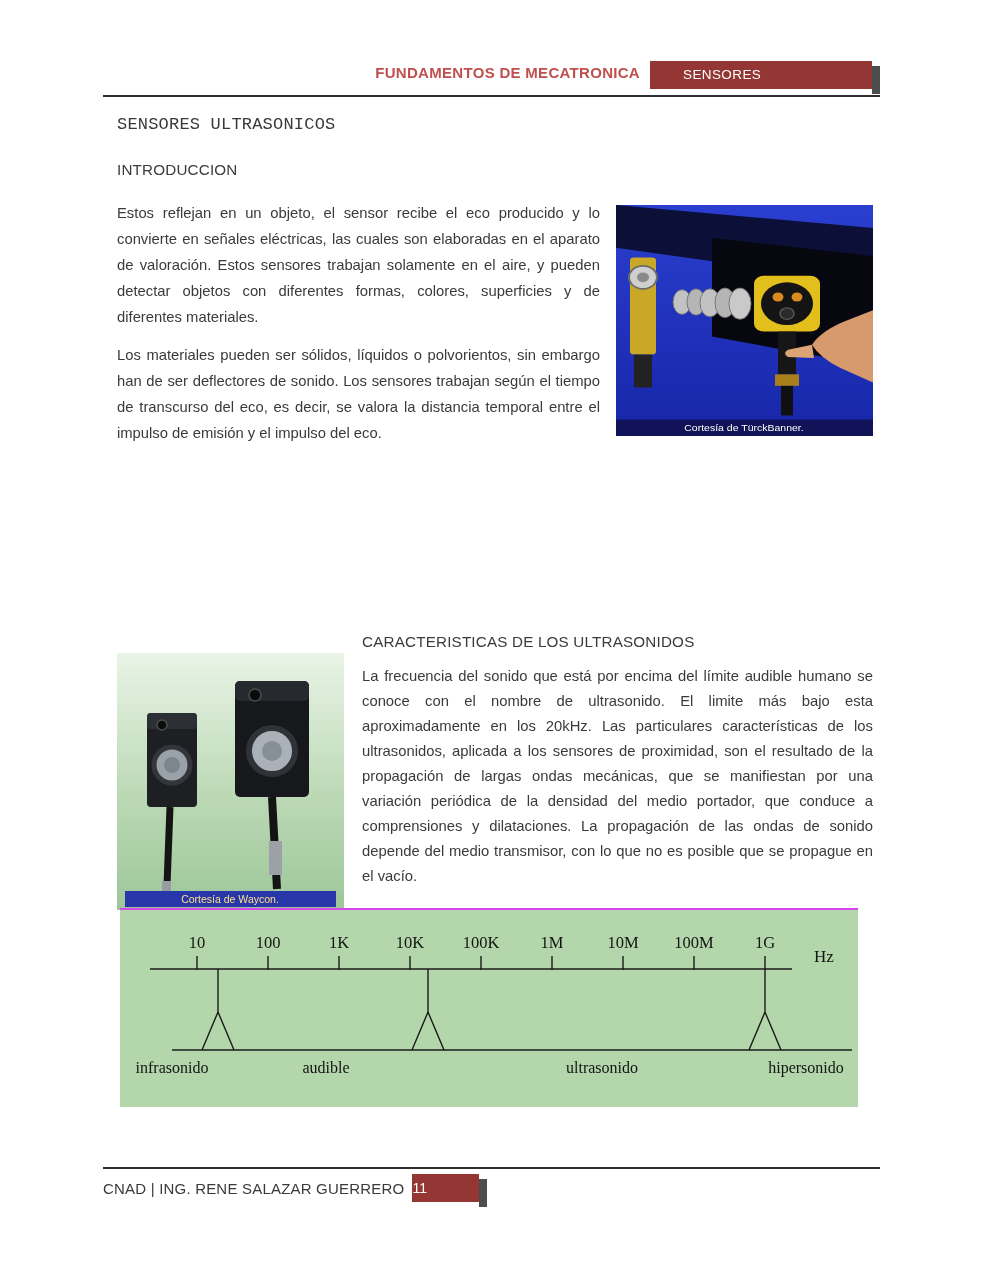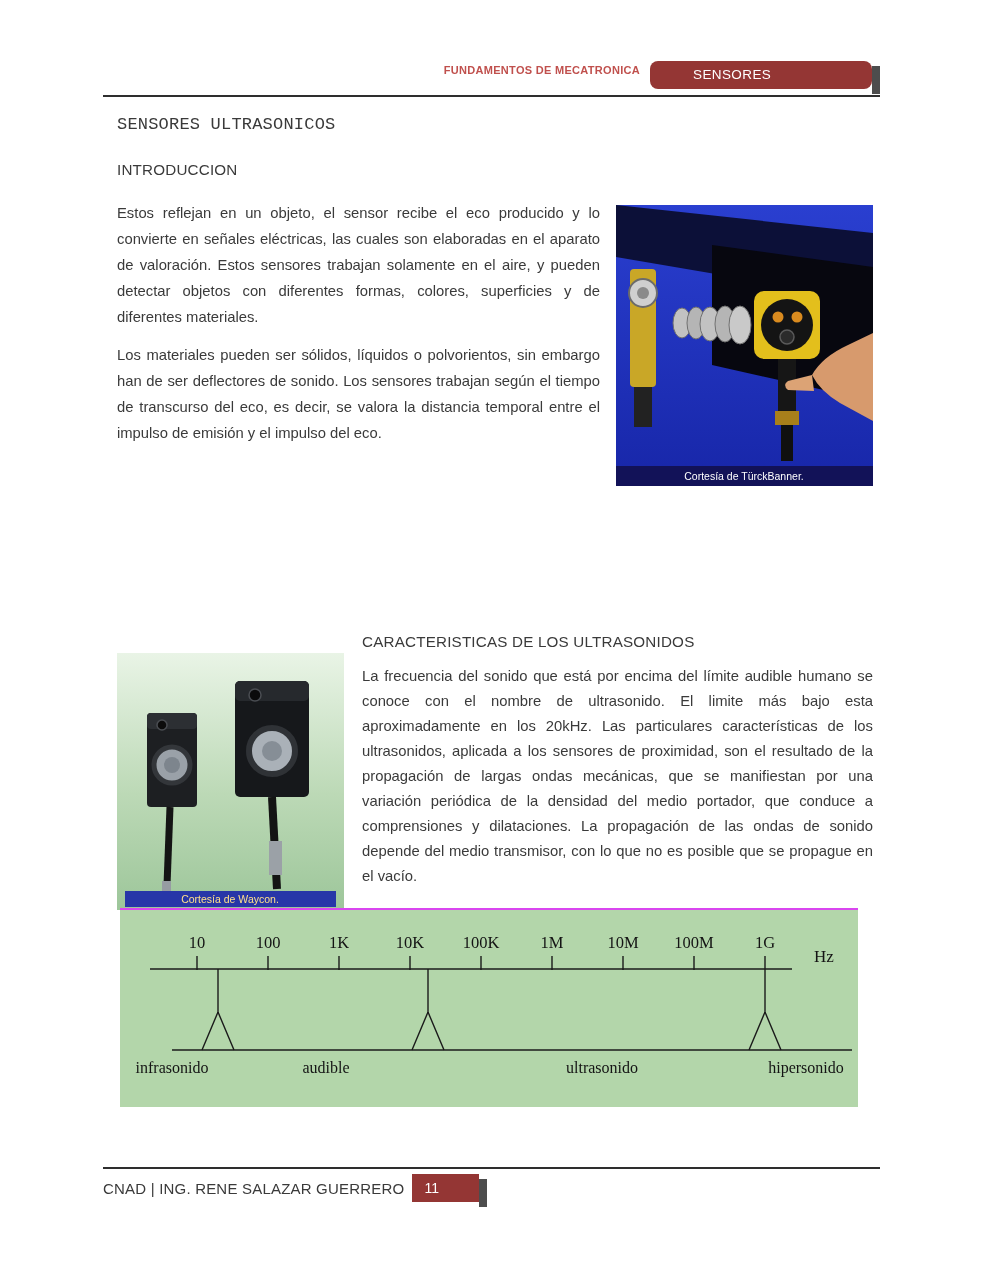--- a/index.html
+++ b/index.html
@@ -4,62 +4,62 @@
 <style>
   * { margin:0; padding:0; box-sizing:border-box; }
   html,body { background:#ffffff; }
   .page {
     position:relative; width:990px; height:1280px; background:#ffffff;
     font-family:"Liberation Sans", sans-serif; color:#3a3a3a; overflow:hidden; margin:0 auto;
   }
   
   .course-title {
     position:absolute; top:64px; left:103px; width:537px;
-    text-align:right; color:#C0504D; font-weight:700; font-size:11px; letter-spacing:.3px;
+    text-align:right; color:#C0504D; font-weight:700; font-size:15px; letter-spacing:.3px;
   }
   .chapter-badge {
     position:absolute; top:61px; left:650px; width:222px; height:28px;
     background:#943634; color:#ffffff; font-size:13.5px; line-height:28px;
-    padding-left:43px; letter-spacing:.4px;border-radius:8px;
+    padding-left:33px; letter-spacing:.4px;
   }
   .chapter-badge::after, .page-badge::after {
     content:""; position:absolute; right:-8px; top:5px; width:8px; height:100%;
     background:#4d4d4d;
   }
   .rule { position:absolute; left:103px; width:777px; height:0; border-top:2px solid #2e2e2e; }
   .rule-top { top:95px; }
   .rule-bottom { top:1167px; }
   
   .doc-title   { position:absolute; top:115px; left:117px; font-size:17px; letter-spacing:.2px;font-family:Liberation Mono, monospace; }
   .intro-heading { position:absolute; top:161px; left:117px; font-size:15.2px; letter-spacing:.2px; }
   .char-heading { font-size:15.2px; letter-spacing:.2px; margin:2px 0 14px 4px; }
   
   .body-text p { font-size:14.8px; line-height:26px; text-align:justify; margin:0 0 12px 0; }
   .body-text p:last-child { margin-bottom:0; }
   .intro-section { position:absolute; top:200px; left:117px; width:756px; }
-  .figure-right { float:right; width:257px; height:281px; margin:5px 0 8px 16px; }
+  .figure-right { float:right; width:257px; height:231px; margin:5px 0 8px 16px; }
   .char-section { position:absolute; top:631px; left:117px; width:756px; }
   .char-section p { line-height:25px;margin-left:15px; }
   .figure-left { float:left; width:227px; height:257px; margin:22px 18px 30px 0; }
   figure svg { display:block; width:100%; height:100%; }
   
   .freq-diagram {
     position:absolute; top:908px; left:120px; width:738px; height:199px;
     background:#b3d6aa; border-top:2px solid #d946ef;
   }
   .freq-diagram svg { display:block; }
   
   .footer {
     position:absolute; top:1174px; left:103px; width:777px; height:28px;
     display:flex; justify-content:flex-start; align-items:center; gap:8px;
   }
   .footer-text { font-size:15px; letter-spacing:.2px; }
   .page-badge {
     position:relative; width:67px; height:28px; margin-right:8px;
-    background:#943634; color:#ffffff; font-size:14px; line-height:28px; padding-left:12px;
+    background:#943634; color:#ffffff; font-size:14px; line-height:28px; 
   }
 </style>
 </head>
 <body>
 
 <div class="page">
 
   <div class="course-title">FUNDAMENTOS DE MECATRONICA</div>
   <div class="chapter-badge">
     <span>SENSORES</span>

